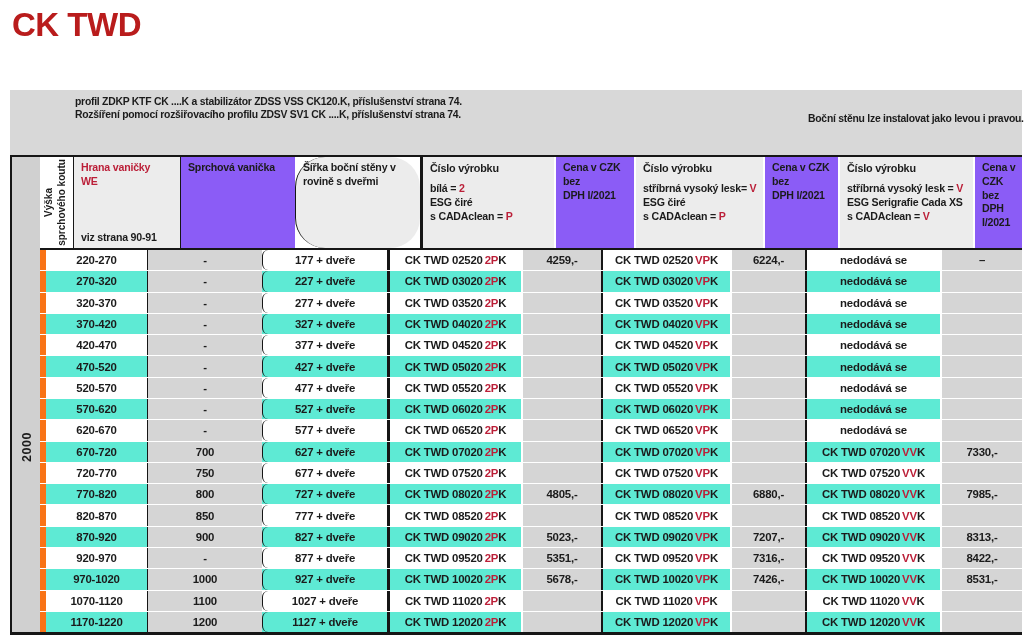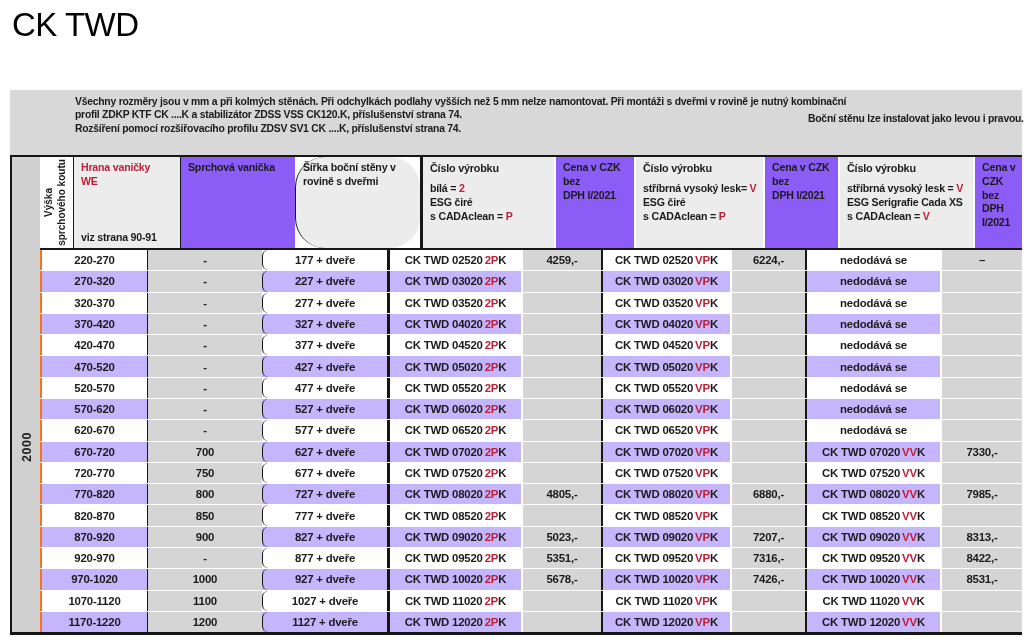--- a/index.html
+++ b/index.html
@@ -1,22 +1,22 @@
 <!DOCTYPE html>
 <html style="--red: #bb1f38;"><head>
 <meta charset="utf-8">
 <style>
   :root{ --red:#bb1f38; --ink:#1b1b1b; }
   html,body{margin:0;padding:0;background:#fff;}
   body{width:1024px;height:643px;overflow:hidden;position:relative;
        font-family:"Liberation Sans", sans-serif;color:var(--ink);}
   .red{color:var(--red);}
 
-  .page-title{position:absolute;left:12px;top:6px;font-size:33px;font-weight:400;
-              letter-spacing:-0.5px;color:#000000;}
+  .page-title{position:absolute;left:12px;top:6px;font-size:33px;font-weight:700;
+              letter-spacing:-0.5px;color:#b91c1c;}
 
   .catalog{position:absolute;left:10px;top:90px;width:1012px;}
 
   
   .intro{position:relative;height:65px;background:#d8d8d8;box-sizing:border-box;
          padding:5px 0 0 65px;}
   .intro-heading{font-size:14px;font-weight:700;margin-bottom:1px;}
   .intro-line{font-size:10.4px;font-weight:700;letter-spacing:-0.25px;white-space:nowrap;line-height:1.28;}
   .side-note{position:absolute;left:798px;top:23px;font-size:10.4px;font-weight:700;
              letter-spacing:-0.25px;white-space:nowrap;}
@@ -53,46 +53,45 @@
   .thead .c3{border-left:1px solid #161616;}
   .thead .c4{border-left:1px solid #161616;border-radius:30px;}
   .thead .c5{border-left:3px solid #161616;}
   .thead .c6,.thead .c7,.thead .c8,.thead .c9,.thead .c10{border-left:2px solid #fff;}
 
   
   .rows{height:382px;display:flex;flex-direction:column;}
   .row{flex:1;display:grid;grid-template-columns:107px 115px 125px 134px 80px 129px 75px 135px 1fr;}
   .row + .row{border-top:1px solid #fff;}
   .row.r-odd{background:#ffffff;}
-  .row.r-even{background:#c4b5fd;}
+  .row.r-even{background:#5eead4;}
   .cell{box-sizing:border-box;display:flex;align-items:center;justify-content:center;
         font-size:11.4px;font-weight:700;letter-spacing:-0.2px;white-space:nowrap;overflow:hidden;}
   .cell.gray{background:#d5d5d5;}
   .sp{margin-left:2px;}
 
   
-  .row .c2{border-left:2px solid #f97316;}
+  .row .c2{border-left:6px solid #f97316;}
   .row .c3{border-left:1px solid #161616;}
   .row .c4{border-left:1px solid #161616;border-radius:6px;}
   .row .c5{border-left:3px solid #161616;}
   .row .c6{border-left:2px solid #fff;}
   .row .c7{border-left:2px solid #161616;}
   .row .c8{border-left:2px solid #fff;}
   .row .c9{border-left:2px solid #161616;}
   .row .c10{border-left:2px solid #fff;}
 </style>
 </head>
 <body>
 
 <div class="page-title">CK TWD</div>
 
 <div class="catalog">
 
   <div class="intro">
-    <div class="intro-line">Všechny rozměry jsou v mm a při kolmých stěnách. Při odchylkách podlahy vyšších než 5 mm nelze namontovat. Při montáži s dveřmi v rovině je nutný kombinační</div>
     <div class="intro-line">profil ZDKP KTF CK ....K  a stabilizátor ZDSS VSS CK120.K, příslušenství strana 74.</div>
     <div class="intro-line">Rozšíření pomocí rozšiřovacího profilu ZDSV SV1 CK ....K, příslušenství strana 74.</div>
     <div class="side-note">Boční stěnu lze instalovat jako levou i pravou.</div>
   </div>
 
   <div class="grid-area">
 
     <div class="col1-strip"></div>
     <div class="vblock vhead">
       <div class="vrot">

